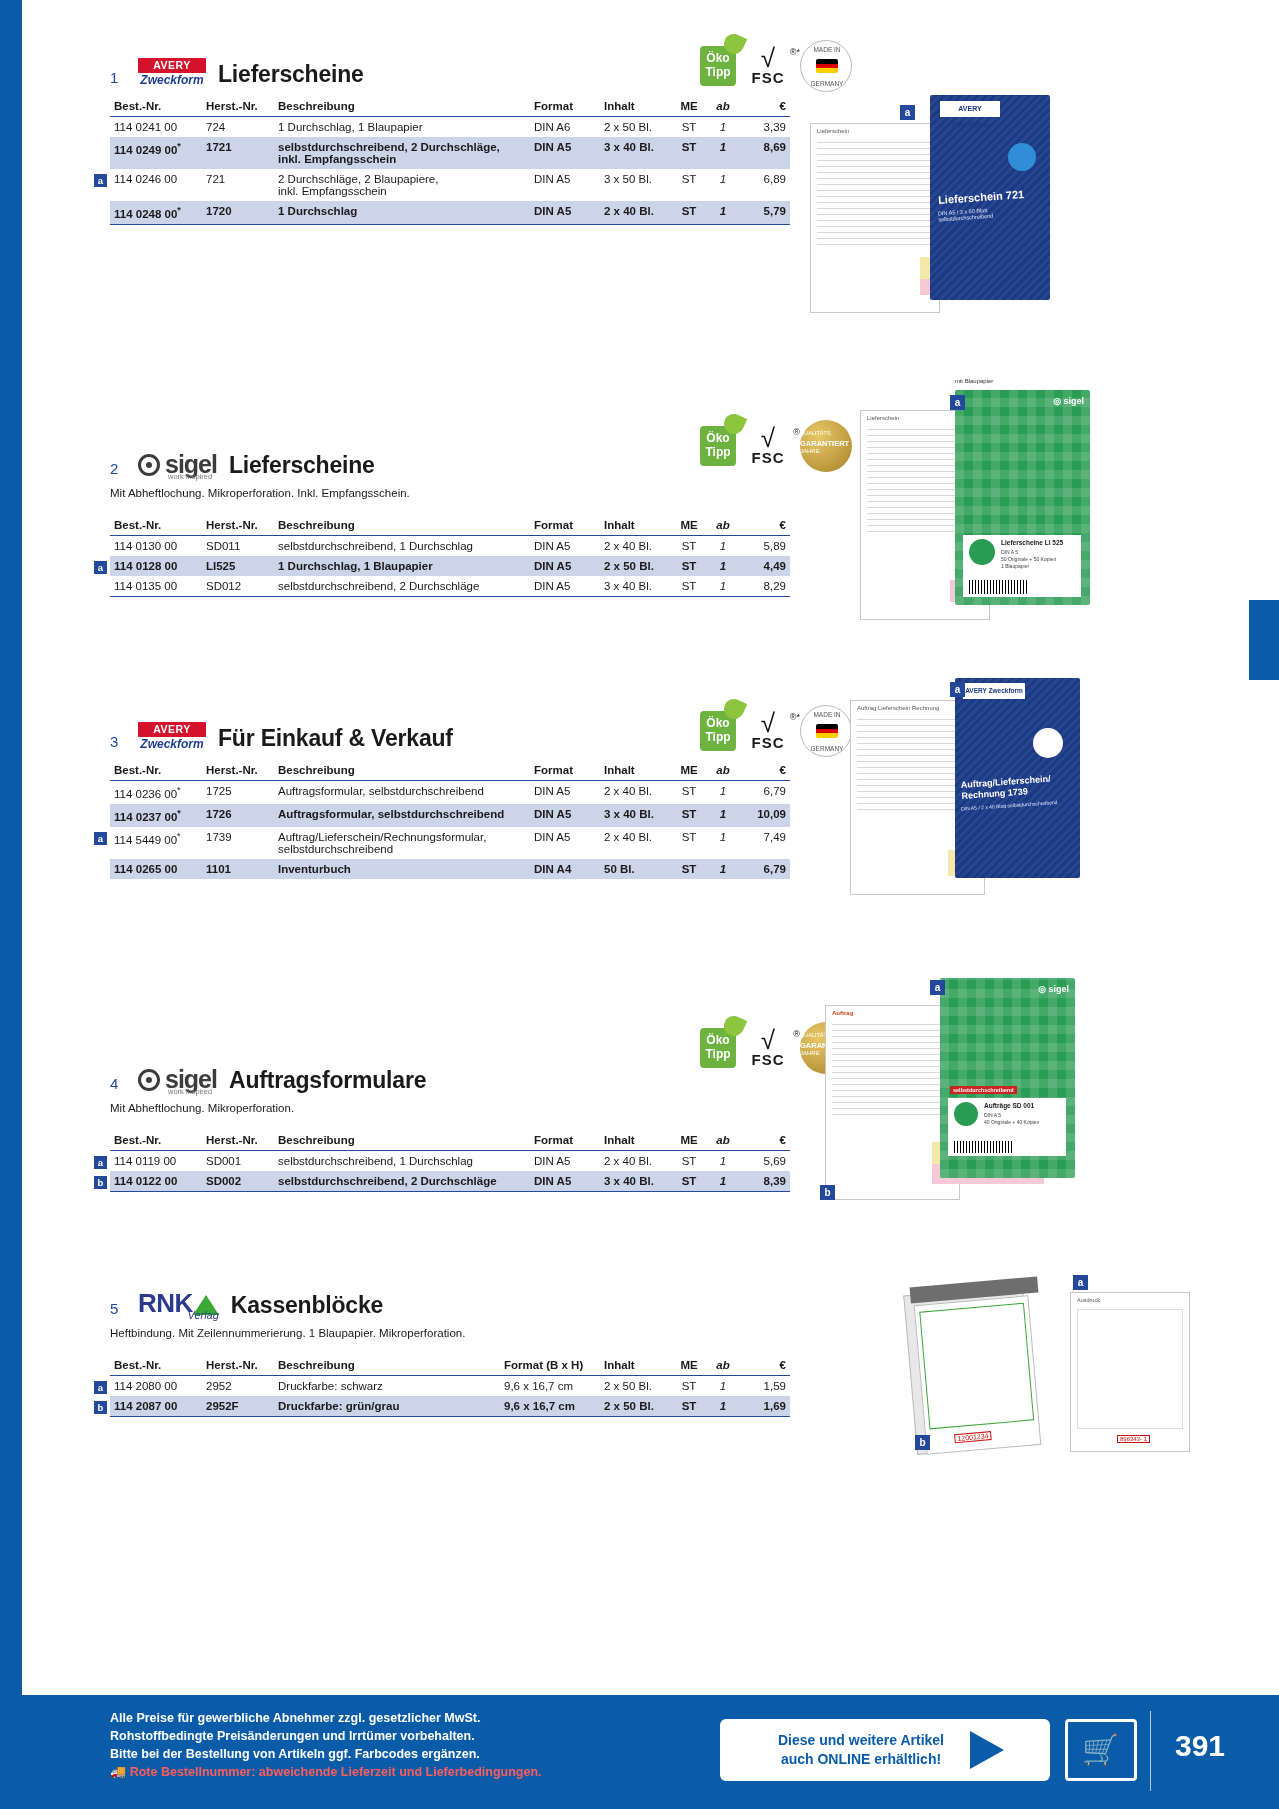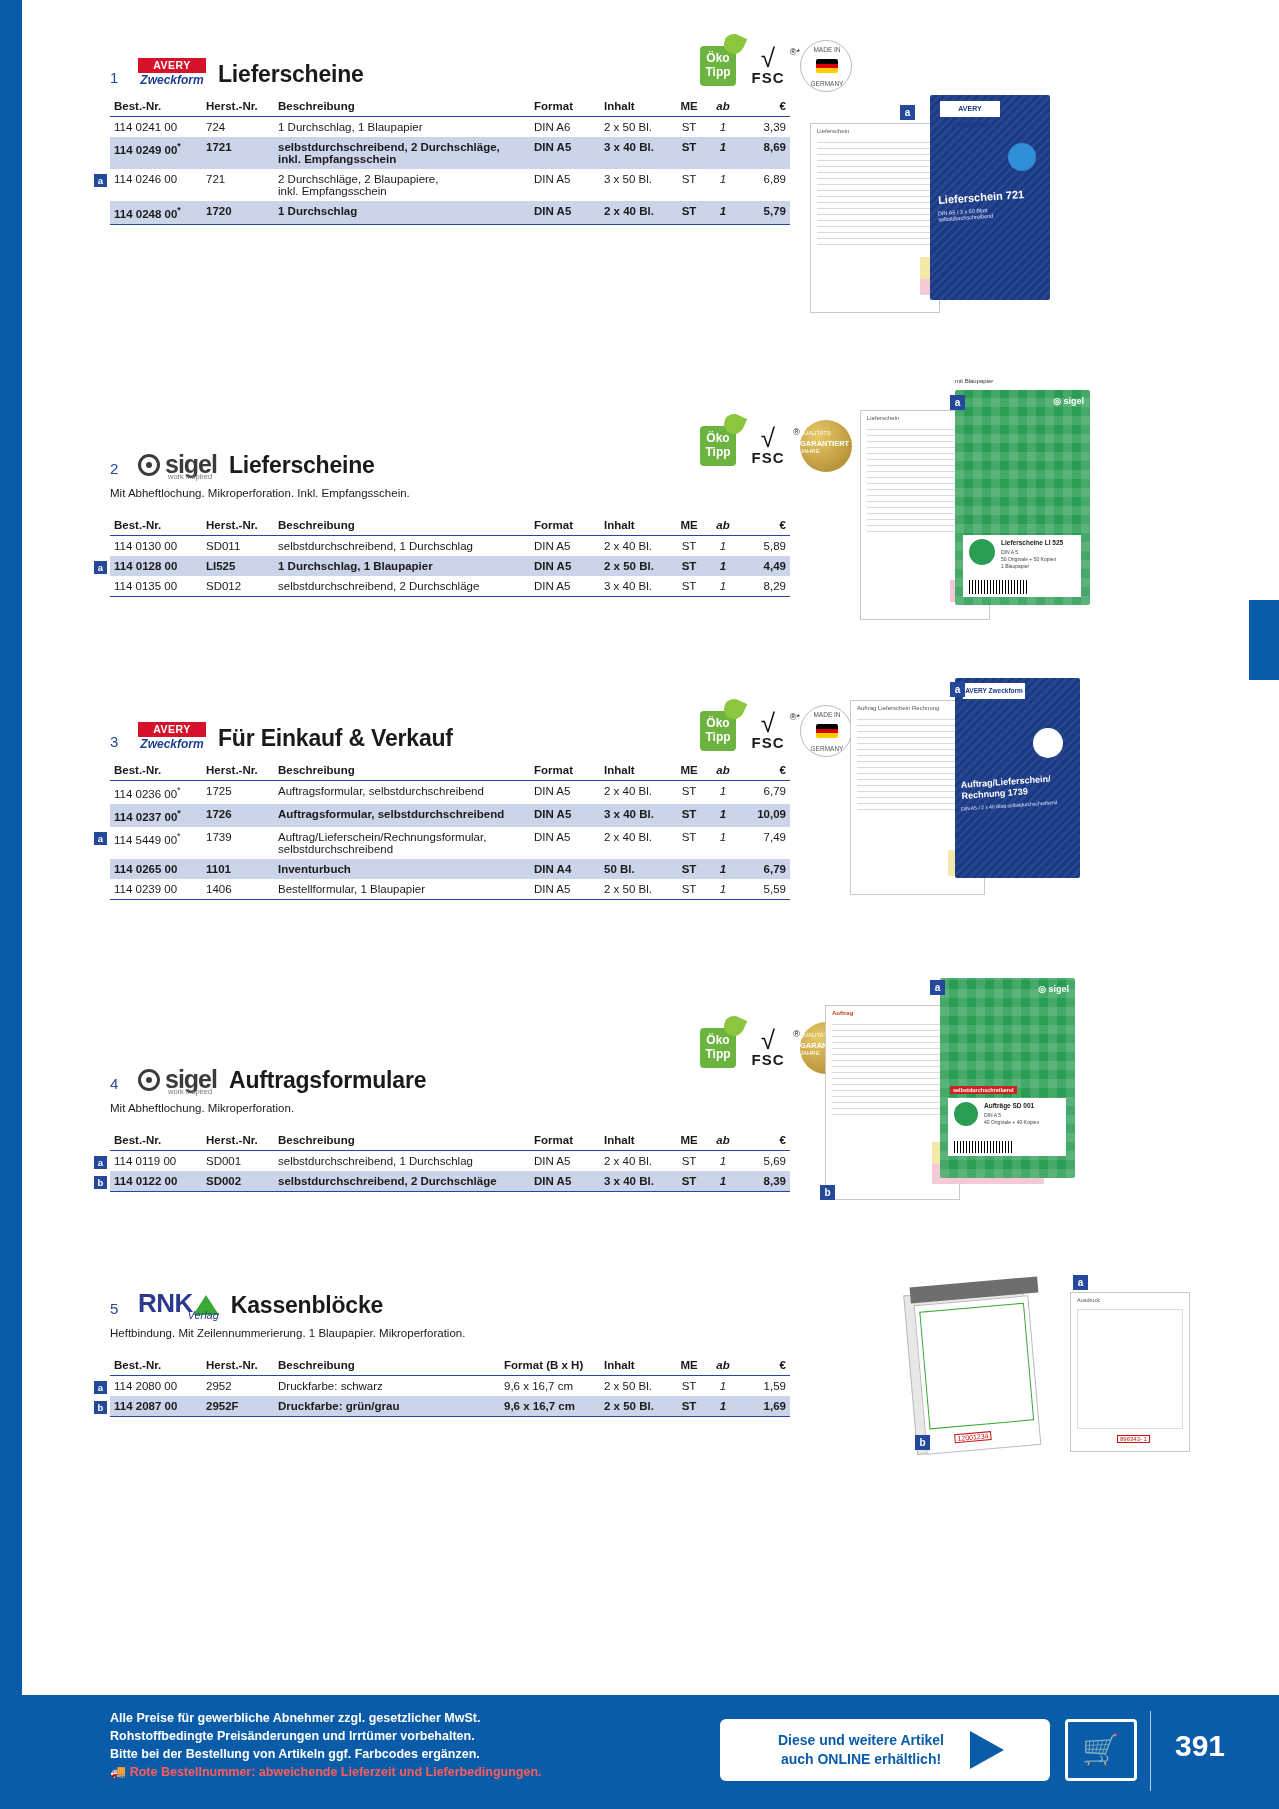--- a/index.html
+++ b/index.html
@@ -516,30 +516,20 @@
       <tr class="alt">
         <td class="c-best">114 0265 00</td>
         <td class="c-herst">1101</td>
         <td class="c-desc">Inventurbuch</td>
         <td class="c-format">DIN A4</td>
         <td class="c-inhalt">50 Bl.</td>
         <td class="c-me">ST</td>
         <td class="c-ab">1</td>
         <td class="c-eur">6,79</td>
       </tr>
-      <tr class="last">
-        <td class="c-best">114 0239 00</td>
-        <td class="c-herst">1406</td>
-        <td class="c-desc">Bestellformular, 1 Blaupapier</td>
-        <td class="c-format">DIN A5</td>
-        <td class="c-inhalt">2 x 50 Bl.</td>
-        <td class="c-me">ST</td>
-        <td class="c-ab">1</td>
-        <td class="c-eur">5,59</td>
-      </tr>
     </tbody>
   </table>
 </div>
 
 <div class="badges" style="left:700px; top:705px;">
   <div class="oeko">
     <div class="leaf"></div>
     <div>Öko</div>
     <div>Tipp</div>
   </div>

